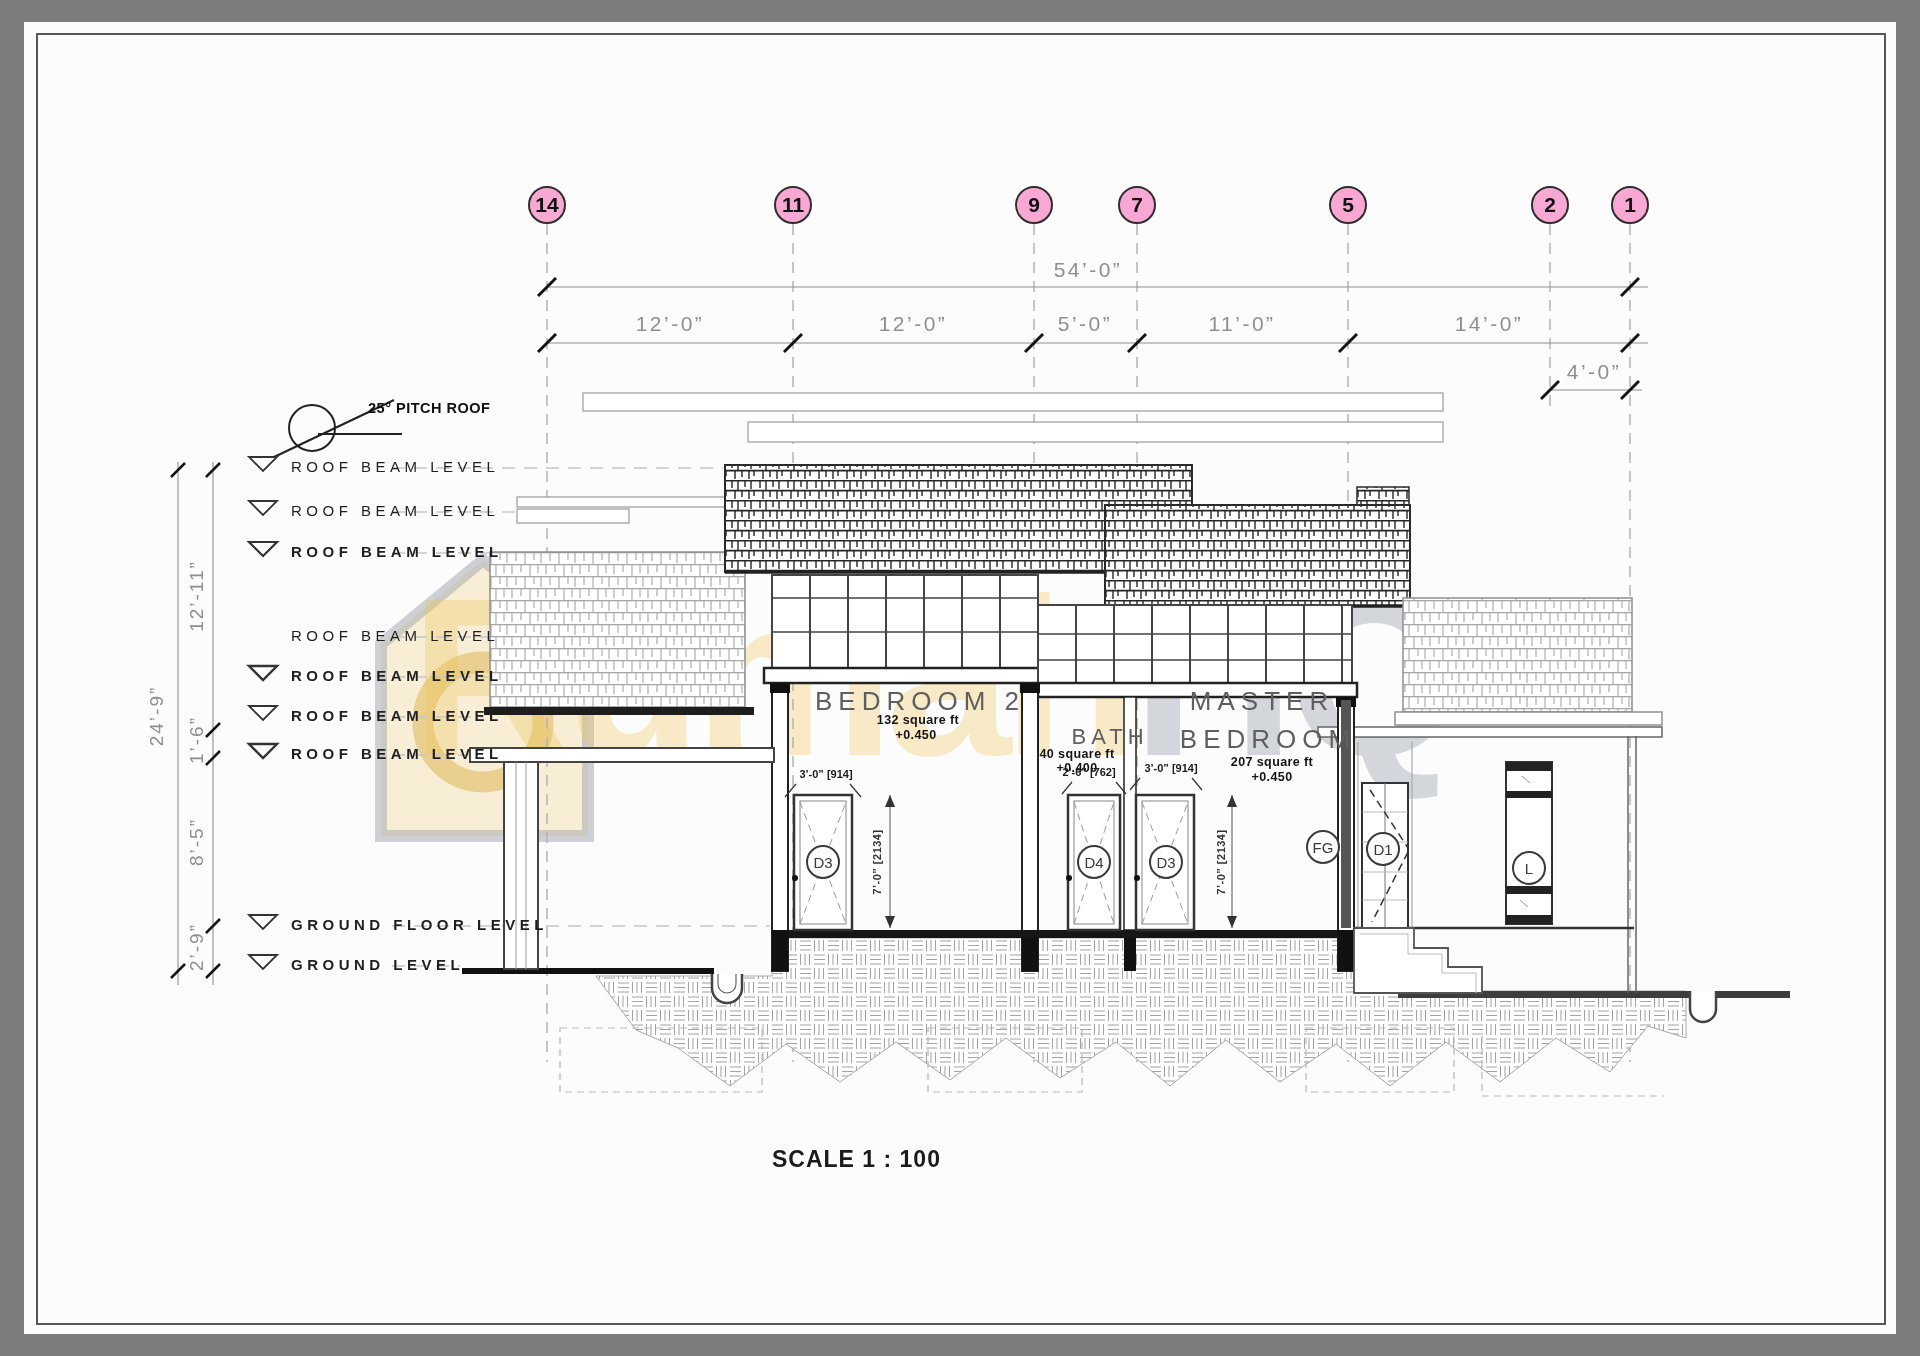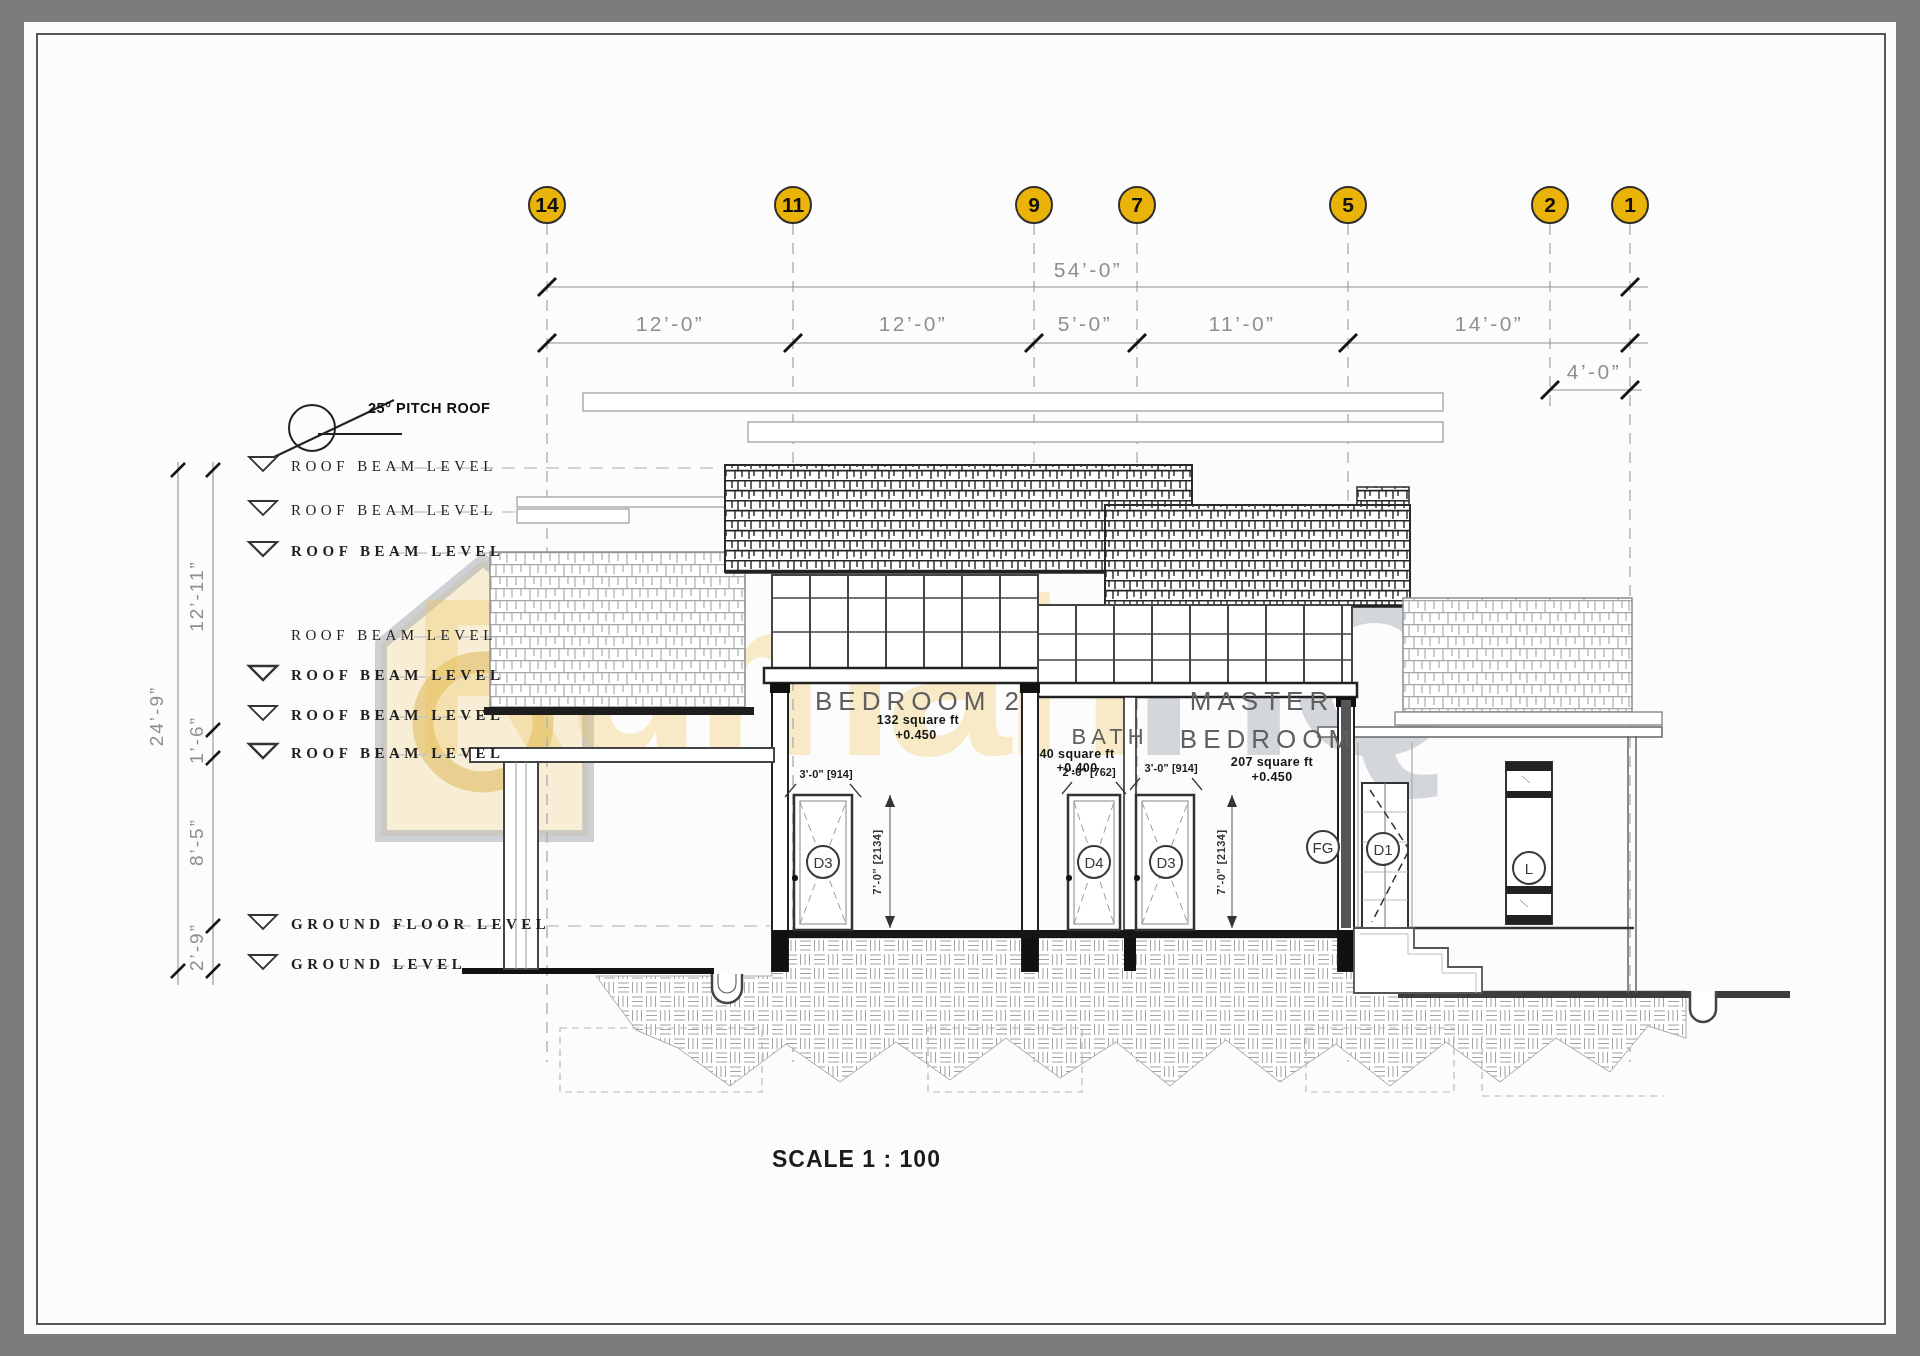--- a/index.html
+++ b/index.html
@@ -5,22 +5,22 @@
   html,body{margin:0;padding:0;background:#7c7c7c;font-family:"Liberation Sans",sans-serif;}
   .stage{position:relative;width:1920px;height:1356px;background:#7c7c7c;overflow:hidden;}
   .page{position:absolute;left:24px;top:22px;width:1872px;height:1312px;background:#fcfcfc;}
   .frame{position:absolute;left:36px;top:33px;width:1846px;height:1288px;border:2px solid #575757;}
   .abs{position:absolute;}
   .lab{position:absolute;z-index:3;}
   svg.draw{position:absolute;left:0;top:0;z-index:2;}
   .wm{position:absolute;z-index:1;}
   .dim{color:#8f8f8f;font-size:21px;letter-spacing:2.5px;white-space:nowrap;transform:translateX(-50%);}
   .vdim{color:#8f8f8f;font-size:19px;letter-spacing:2px;white-space:nowrap;transform:translate(-50%,-50%) rotate(-90deg);}
-  .lvl{font-size:15px;letter-spacing:4.5px;color:#1f1f1f;white-space:nowrap;font-family:Liberation Serif, serif;}
-  .bubble{width:38px;height:38px;box-sizing:border-box;border:2.5px solid #2e2e2e;border-radius:50%;background:#eab308;
+  .lvl{font-size:15px;letter-spacing:4.5px;color:#1f1f1f;white-space:nowrap;}
+  .bubble{width:38px;height:38px;box-sizing:border-box;border:2.5px solid #2e2e2e;border-radius:50%;background:#f9a8d4;
           display:flex;align-items:center;justify-content:center;font-size:21px;font-weight:700;color:#111;}
   .tag{width:34px;height:34px;box-sizing:border-box;border:2px solid #3a3a3a;border-radius:50%;background:rgba(255,255,255,.88);
        display:flex;align-items:center;justify-content:center;font-size:15px;color:#3a3a3a;font-weight:500;}
   .room-name{color:#5f5f5f;letter-spacing:6px;font-size:26px;font-weight:400;white-space:nowrap;transform:translateX(-50%);}
   .room-name.small{font-size:22px;letter-spacing:5px;}
   .room-sub{color:#141414;font-size:12.5px;font-weight:700;white-space:nowrap;transform:translateX(-50%);letter-spacing:.4px;}
   .door-dim{font-size:11px;font-weight:700;color:#1a1a1a;white-space:nowrap;transform:translateX(-50%);}
   .vdoor-dim{font-size:11px;font-weight:600;color:#333;white-space:nowrap;transform:translate(-50%,-50%) rotate(-90deg);letter-spacing:.5px;}
   .pitch{font-size:14.5px;font-weight:800;color:#101010;letter-spacing:.5px;white-space:nowrap;}
   .title{font-size:39px;color:#1b1b1b;letter-spacing:1.5px;font-weight:500;white-space:nowrap;}

